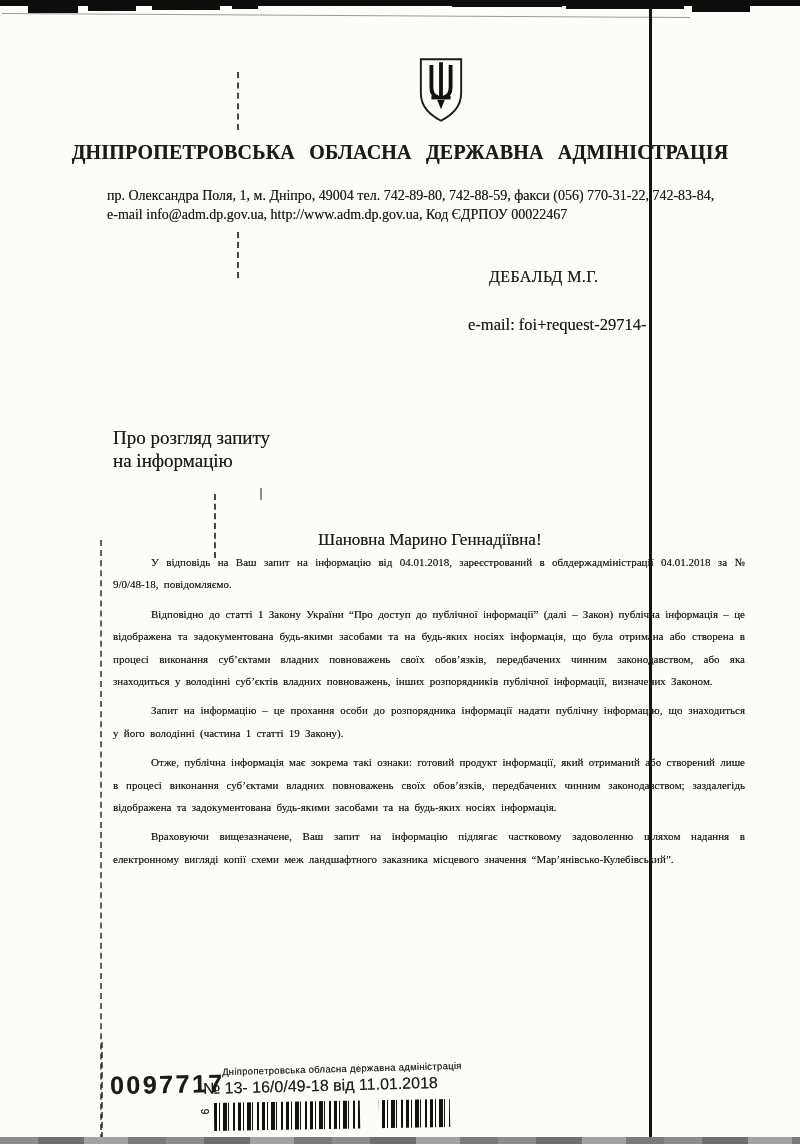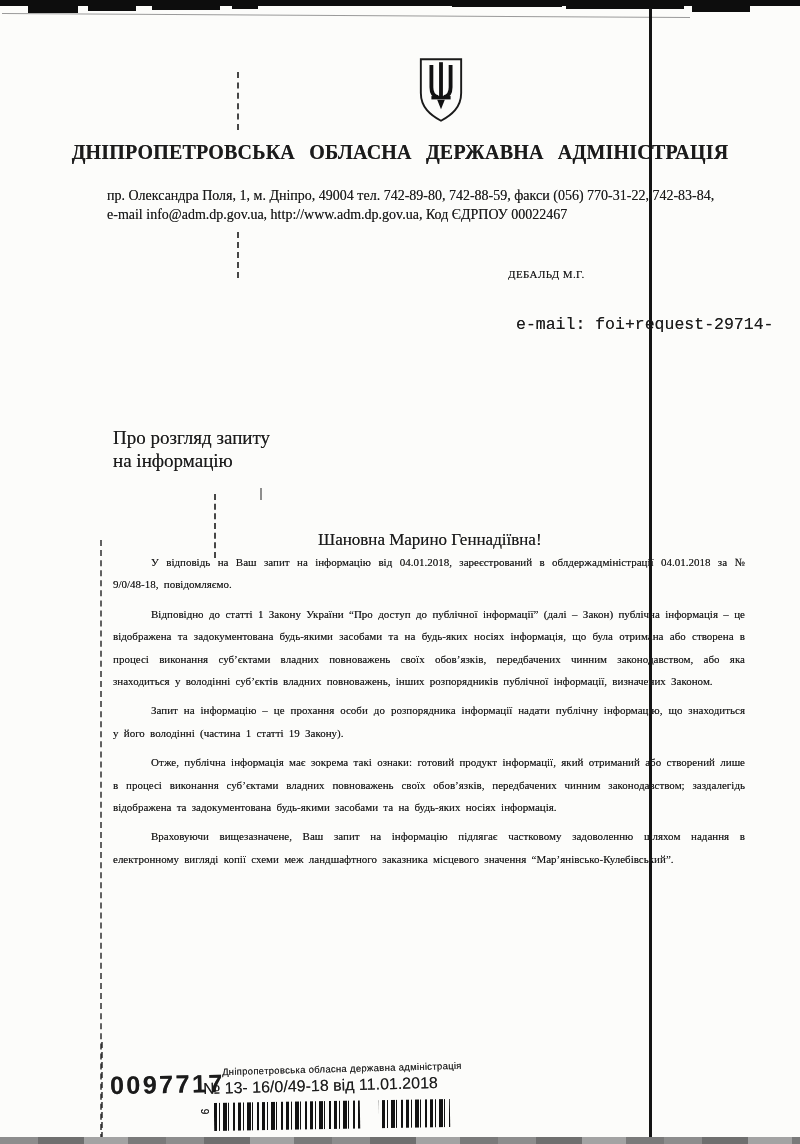--- a/index.html
+++ b/index.html
@@ -34,22 +34,22 @@
   .vd6{left:101px;top:1042px;height:96px;opacity:.85;}
   
   .emblem{position:absolute;left:417px;top:54px;width:48px;height:74px;}
   .org-name{
     position:absolute;left:55px;top:141px;width:690px;text-align:center;
     font-weight:bold;font-size:20px;letter-spacing:.2px;word-spacing:9px;white-space:nowrap;
   }
   .addr{position:absolute;left:107px;top:186px;width:640px;text-align:left;
     font-size:14px;line-height:19px;}
   
-  .rcpt-name{position:absolute;left:489px;top:268px;font-size:11px;letter-spacing:.4px;margin-left:19px;}
-  .rcpt-email{position:absolute;left:516px;top:314px;font-size:16.5px;line-height:22px;font-family:Liberation Mono, monospace;}
+  .rcpt-name{position:absolute;left:489px;top:268px;font-size:16px;letter-spacing:.4px;}
+  .rcpt-email{position:absolute;left:468px;top:314px;font-size:16.5px;line-height:22px;}
   
   .subject{position:absolute;left:113px;top:426px;font-size:19px;line-height:23px;}
   .salutation{position:absolute;left:318px;top:505px;font-size:17px;margin-top:25px;}
   
   .body-text{position:absolute;left:113px;top:551px;width:632px;font-size:11px;line-height:22.4px;}
   .body-text p{margin:0 0 7px 0;text-indent:38px;text-align:justify;word-spacing:2.5px;}
   
   .stamp-number{position:absolute;left:110px;top:1070px;
     font-family:"Liberation Sans",sans-serif;font-weight:bold;font-size:25px;
     letter-spacing:2.5px;transform:rotate(-1deg);}

